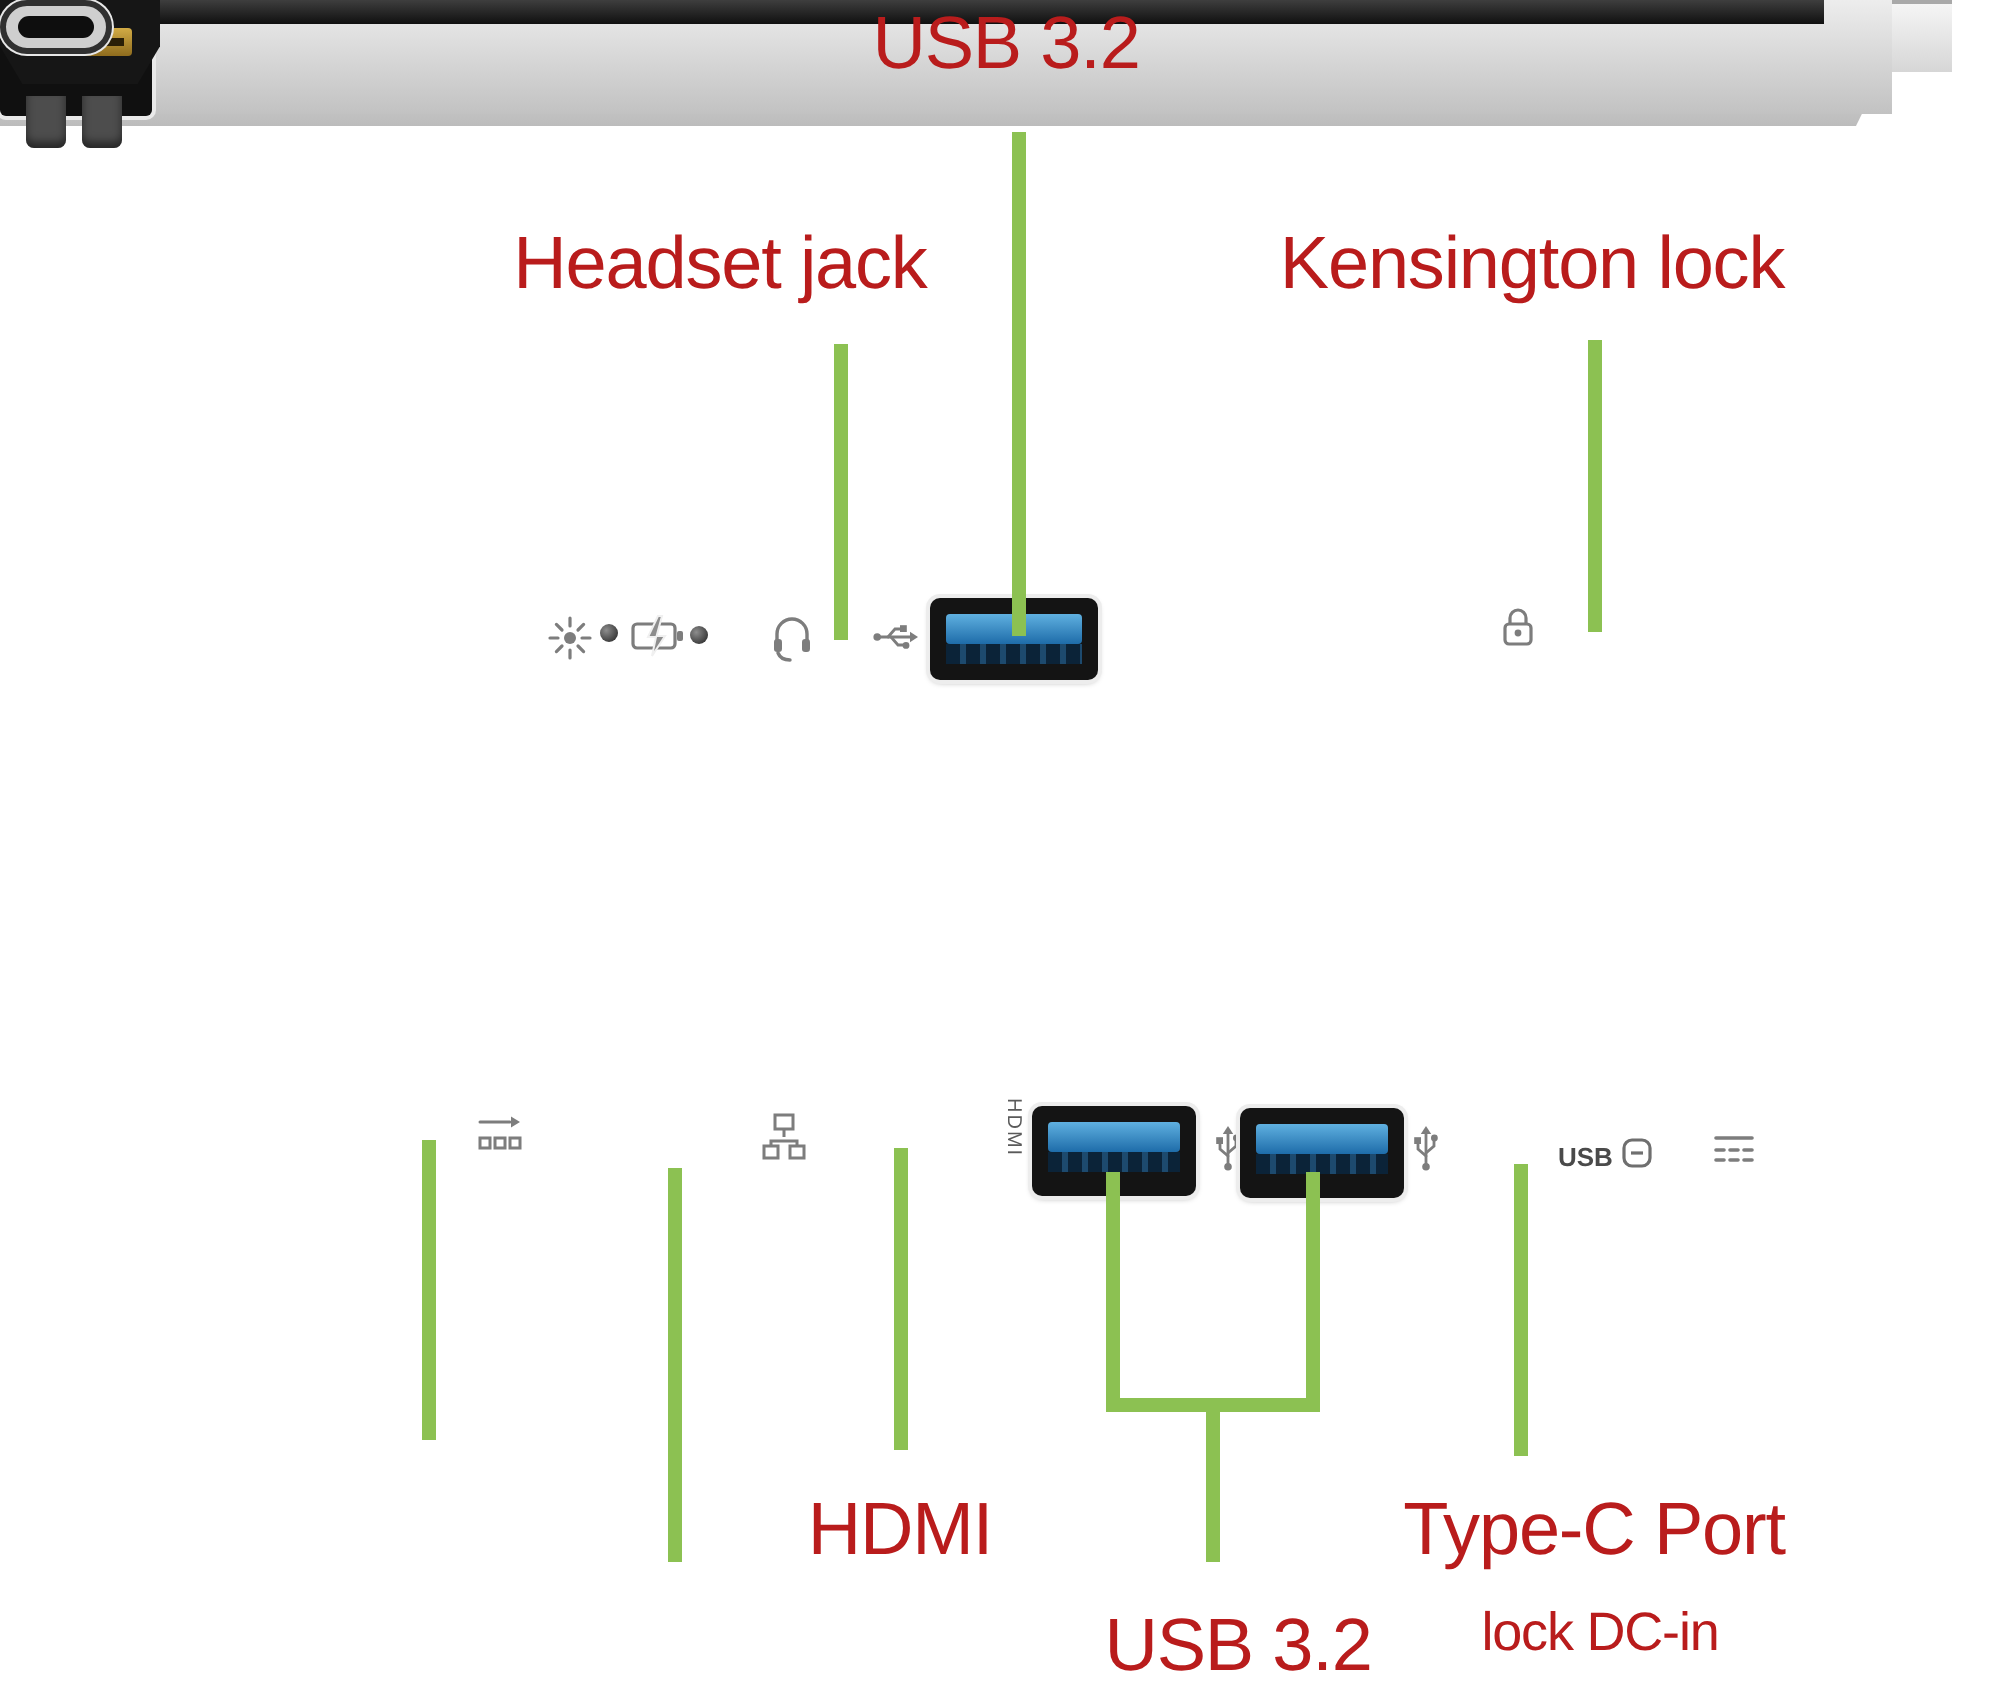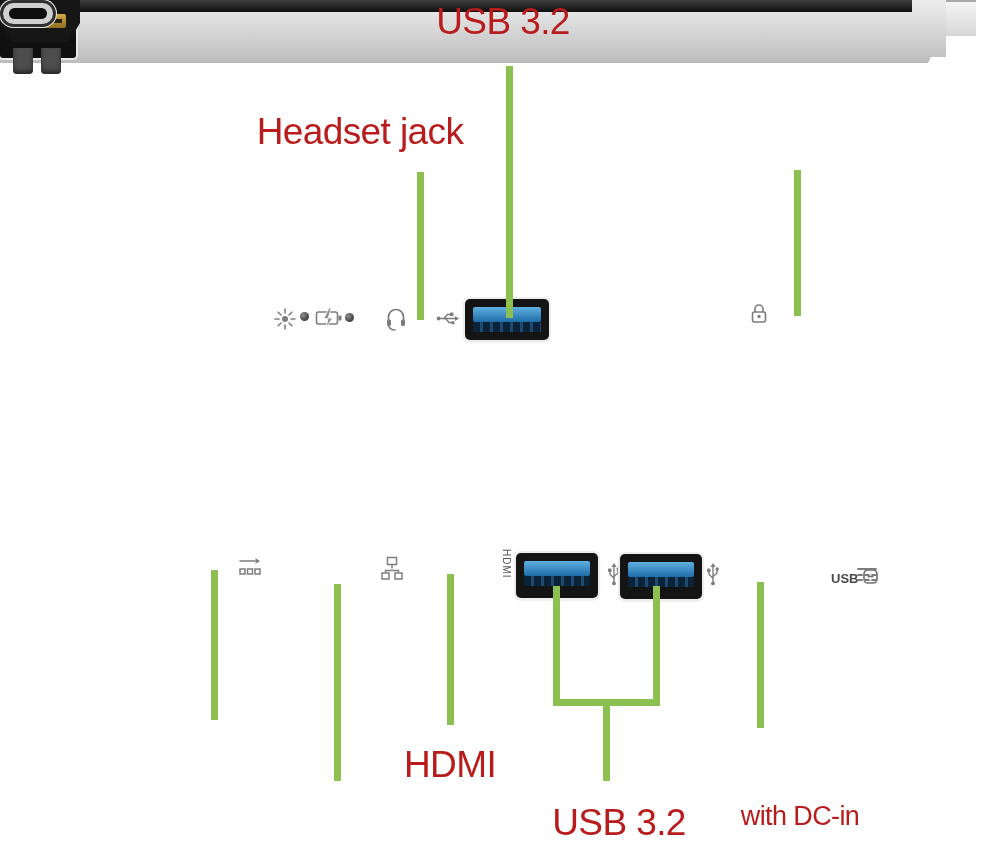--- a/index.html
+++ b/index.html
@@ -92,20 +92,21 @@
   .icon{position:absolute;z-index:3;}
   .icon svg{display:block;}
 </style>
 </head>
 <body>
 
 <div id="canvas">
 
   <div class="label" style="left:503px;top:1px;">USB 3.2</div>
   <div class="label" style="left:360px;top:111px;">Headset jack</div>
+  <div class="label" style="left:766px;top:111px;">Kensington lock</div>
 
   <div class="gline" style="left:506px;top:66px;height:252px;"></div>
   <div class="gline" style="left:417px;top:172px;height:148px;"></div>
   <div class="gline" style="left:794px;top:170px;height:146px;"></div>
 
   <div class="abs t-hinge"></div>
   <div class="abs t-lid"></div>
   <div class="abs t-seam"></div>
   <div class="abs t-body"></div>
   <div class="abs t-bottom"></div>
@@ -225,21 +226,21 @@
       <path d="M23 8.5l-4-2.6v5.2z" stroke="none"></path>
       <path d="M8 8.5l3.5-4h3" fill="none"></path>
         <rect x="14" y="2.6" width="3.4" height="3.4" stroke="none"></rect>
       <path d="M9.5 8.5l3.5 4h2.5" fill="none"></path>
         <circle cx="17" cy="12.7" r="1.7" stroke="none"></circle>
     </svg>
   </div>
   <div class="abs typec">
     <div class="slot"></div>
   </div>
-  <div class="marking" style="left:831px;top:567px;">
+  <div class="marking" style="left:779px;top:567px;">
     <span>USB</span>
     <span>
       <svg width="17" height="19" viewBox="0 0 17 19" fill="none" stroke="#6f6f6f" stroke-width="1.6">
         <rect x="2" y="3" width="13" height="13" rx="4"></rect>
         <path d="M5.5 9.5h6"></path>
       </svg>
     </span>
   </div>
   <div class="icon" style="left:856px;top:564px;">
     <svg width="22" height="20" viewBox="0 0 22 20" stroke="#7d7d7d" stroke-width="1.8" stroke-linecap="round">
@@ -252,16 +253,17 @@
   <div class="gline" style="left:211px;top:570px;height:150px;"></div>
   <div class="gline" style="left:334px;top:584px;height:197px;"></div>
   <div class="gline" style="left:447px;top:574px;height:151px;"></div>
   <div class="gline" style="left:553px;top:586px;height:118px;"></div>
   <div class="gline" style="left:653px;top:586px;height:118px;"></div>
   <div class="ghoriz" style="left:553px;top:699px;width:107px;"></div>
   <div class="gline" style="left:603px;top:699px;height:82px;"></div>
   <div class="gline" style="left:757px;top:582px;height:146px;"></div>
 
   <div class="label" style="left:450px;top:744px;">HDMI</div>
-  <div class="label small" style="left:800px;top:801px;">with DC-in</div>
+  <div class="label" style="left:797px;top:744px;">Type-C Port</div>
+  <div class="label small" style="left:800px;top:801px;">lock DC-in</div>
   <div class="label" style="left:619px;top:802px;">USB 3.2</div>
 
 </div>
 
 </body></html>

